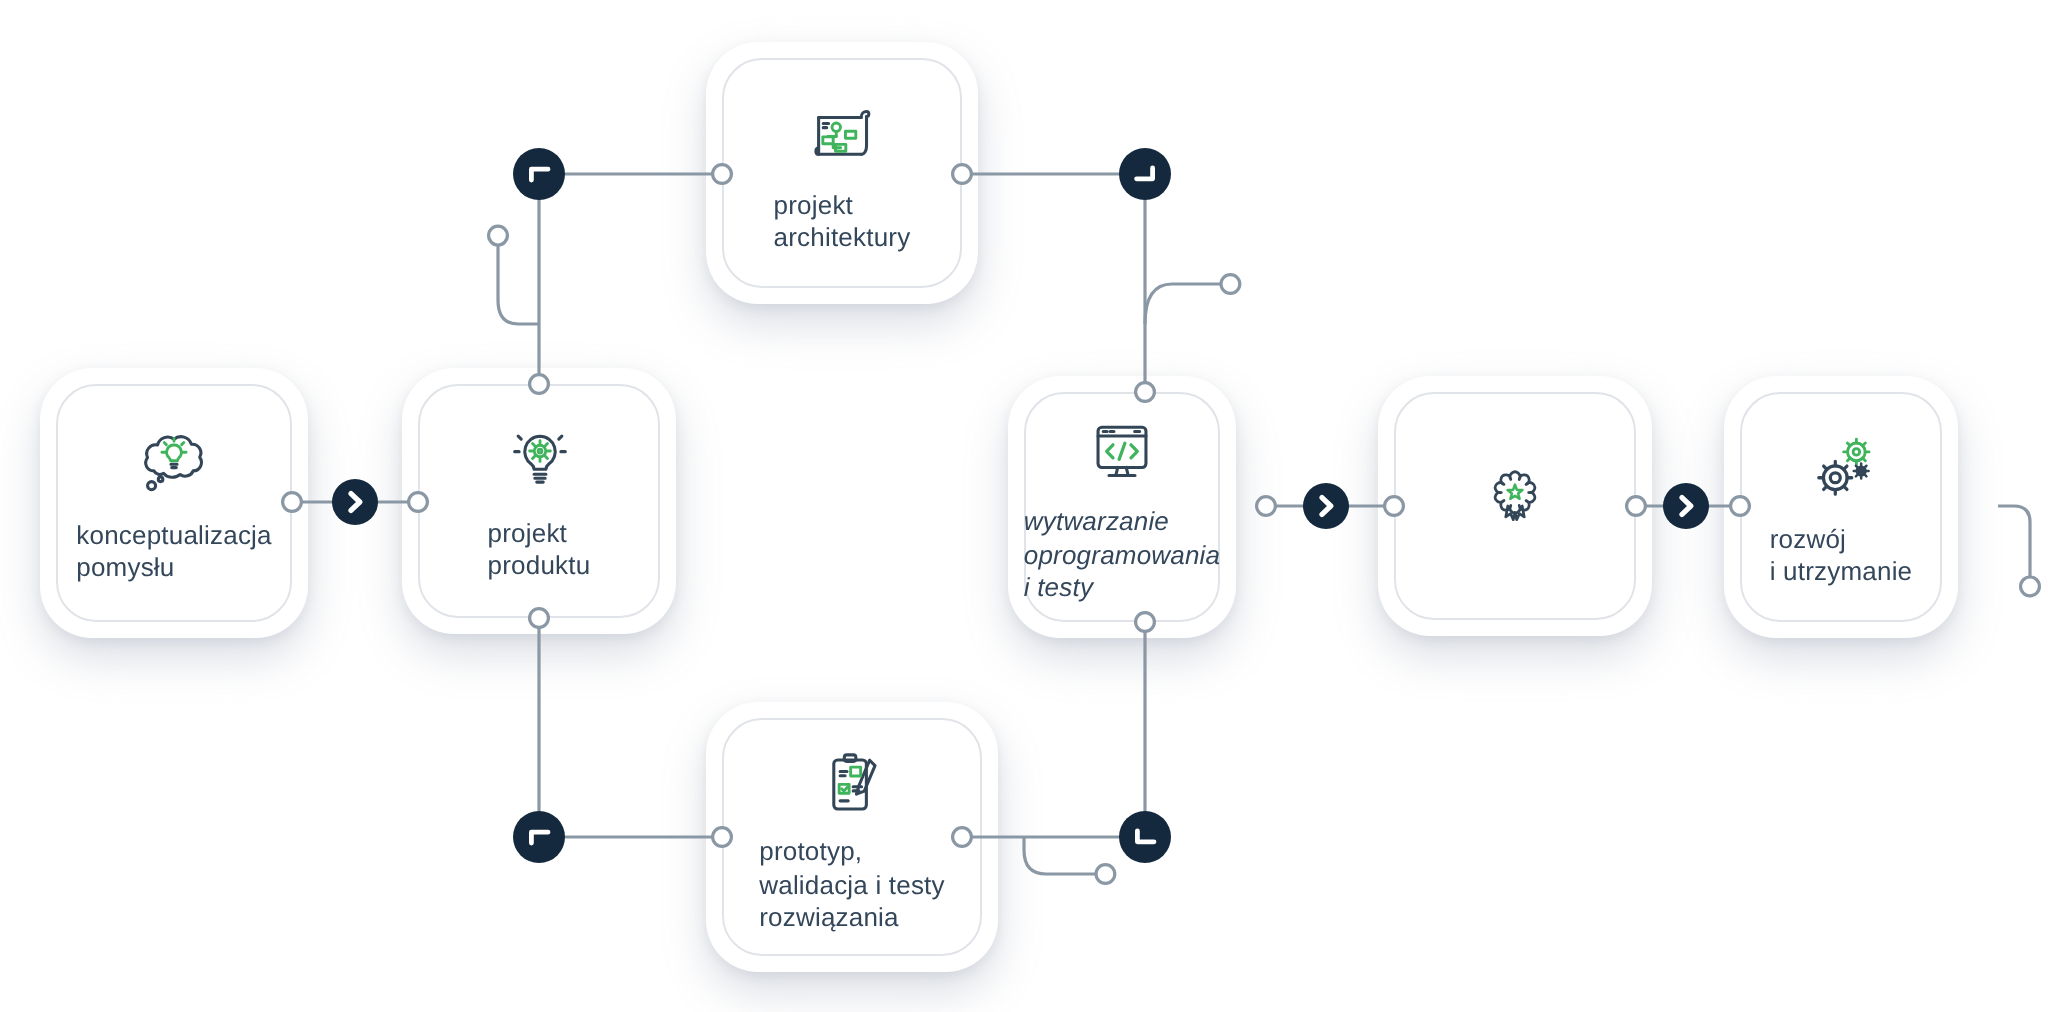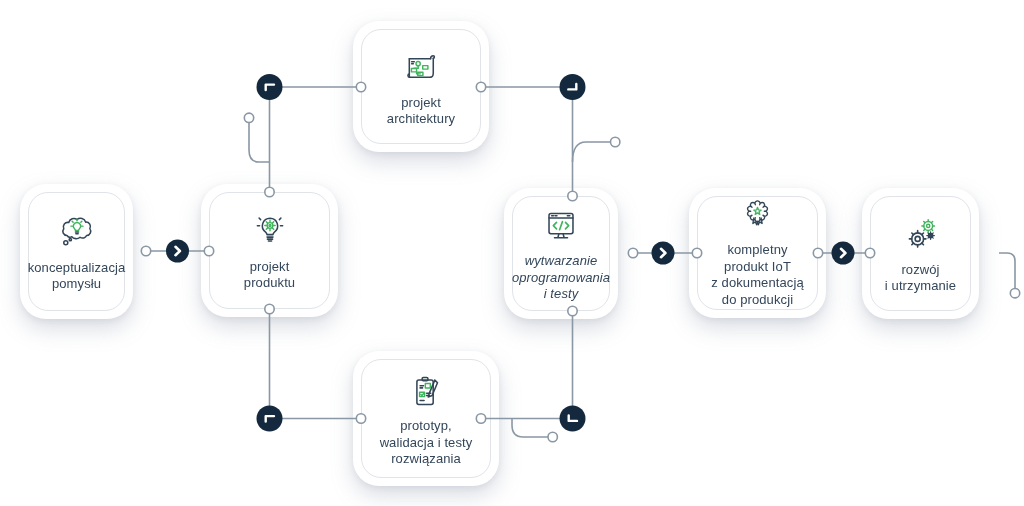--- a/index.html
+++ b/index.html
@@ -14,23 +14,23 @@
   .card-inner{
     position:absolute;inset:8px;border:1.5px solid #e0e3e8;border-radius:20px;
     display:flex;flex-direction:column;align-items:center;justify-content:center;
     gap:3px;padding:4px;box-sizing:border-box;
   }
   .icon{width:46px;height:46px;flex:0 0 auto;display:block;}
   .icon svg{width:100%;height:100%;display:block;}
   .c6 .icon{width:41px;height:41px;}
   .label{
     color:#33465a;font-size:13px;line-height:16.5px;font-weight:500;
-    text-align:center;white-space:pre-line;letter-spacing:.1px;
-  }
-  .c1{left:20px;top:184px;width:113px;height:135px;}
+    white-space:pre-line;letter-spacing:.1px;
+  }
+  .c1{left:20px;top:184px;width:134px;height:135px;}
   .c2{left:201px;top:184px;width:137px;height:133px;}
   .c3{left:353px;top:21px;width:136px;height:131px;}
   .c4{left:353px;top:351px;width:136px;height:135px;padding-left:10px;}
   .c5{left:504px;top:188px;width:114px;height:131px;font-style:italic;}
   .c6{left:689px;top:188px;width:137px;height:130px;}
   .c7{left:862px;top:188px;width:117px;height:131px;}
   #wires{position:absolute;left:0;top:0;z-index:5;pointer-events:none;}
 </style>
 </head>
 <body>
@@ -160,24 +160,20 @@
         <svg viewBox="0 0 48 48" fill="none">
           <g stroke="#334658" stroke-width="1.6" stroke-linecap="round" stroke-linejoin="round">
             <path d="M32 15.5 A2.9 2.9 0 1 1 30.47 20.2 A2.9 2.9 0 1 1 26.47 23.11 A2.9 2.9 0 1 1 21.53 23.11 A2.9 2.9 0 1 1 17.53 20.2 A2.9 2.9 0 1 1 16 15.5 A2.9 2.9 0 1 1 17.53 10.8 A2.9 2.9 0 1 1 21.53 7.89 A2.9 2.9 0 1 1 26.47 7.89 A2.9 2.9 0 1 1 30.47 10.8 A2.9 2.9 0 1 1 32 15.5 Z"></path>
             <path d="M19.8 23.4 L18.6 29.8 L21.4 27.9 L23 31.4 L24 27.2 L25 31.4 L26.6 27.9 L29.4 29.8 L28.2 23.4"></path>
           </g>
           <g stroke="#3fb45c" stroke-width="1.5" stroke-linejoin="round">
             <path d="M24 10.9 L25.12 13.96 L28.37 14.08 L25.81 16.09 L26.7 19.22 L24 17.4 L21.3 19.22 L22.19 16.09 L19.63 14.08 L22.88 13.96 Z"></path>
           </g>
         </svg>
       </div>
-      <div class="label">kompletny
-produkt IoT
-z dokumentacją
-do produkcji</div>
     </div>
   </div>
 
   <div class="card c7">
     <div class="card-inner">
       <div class="icon">
         <svg viewBox="0 0 48 48" fill="none">
           <g stroke="#334658" stroke-width="1.7" stroke-linecap="round">
             <circle cx="20.5" cy="27" r="6.2"></circle>
             <circle cx="20.5" cy="27" r="2.6"></circle>

